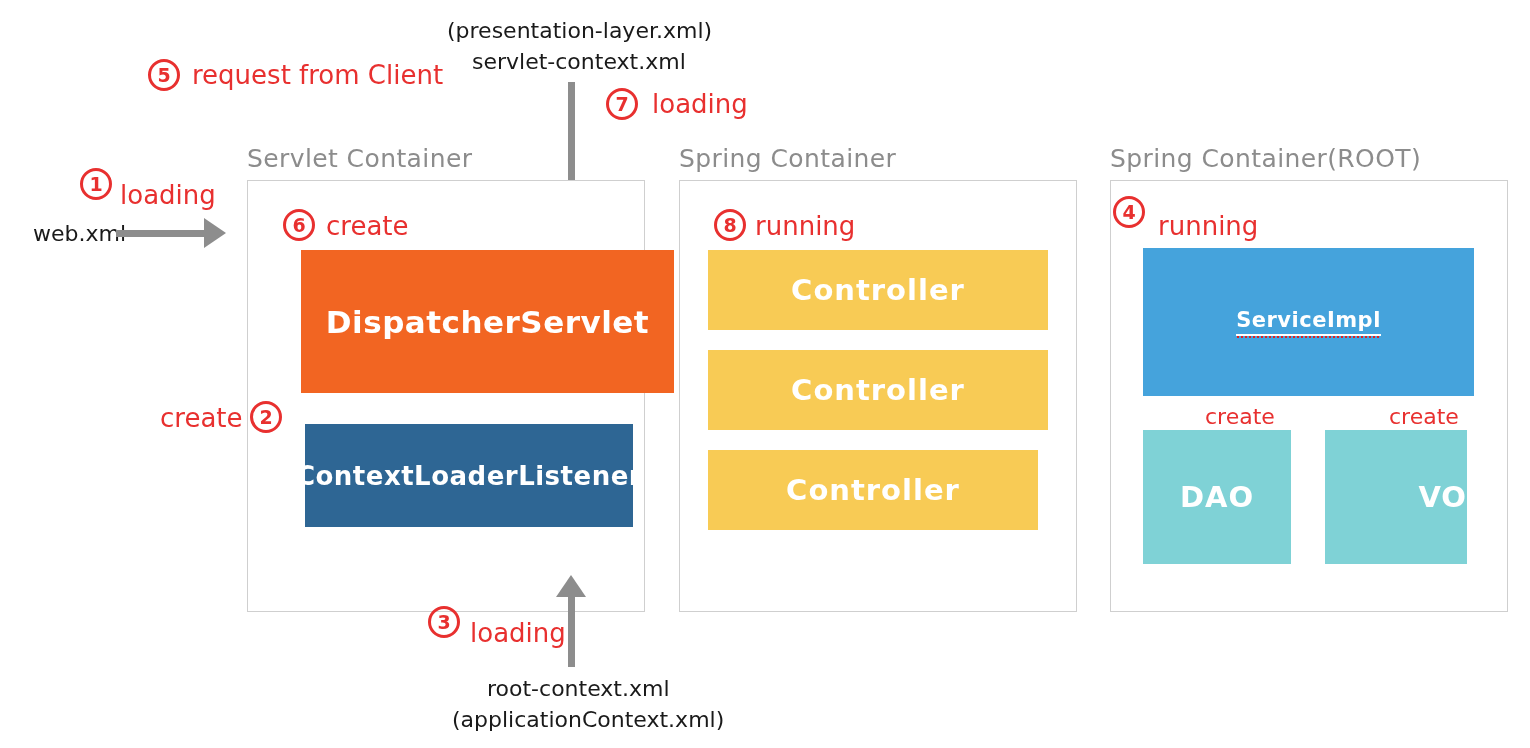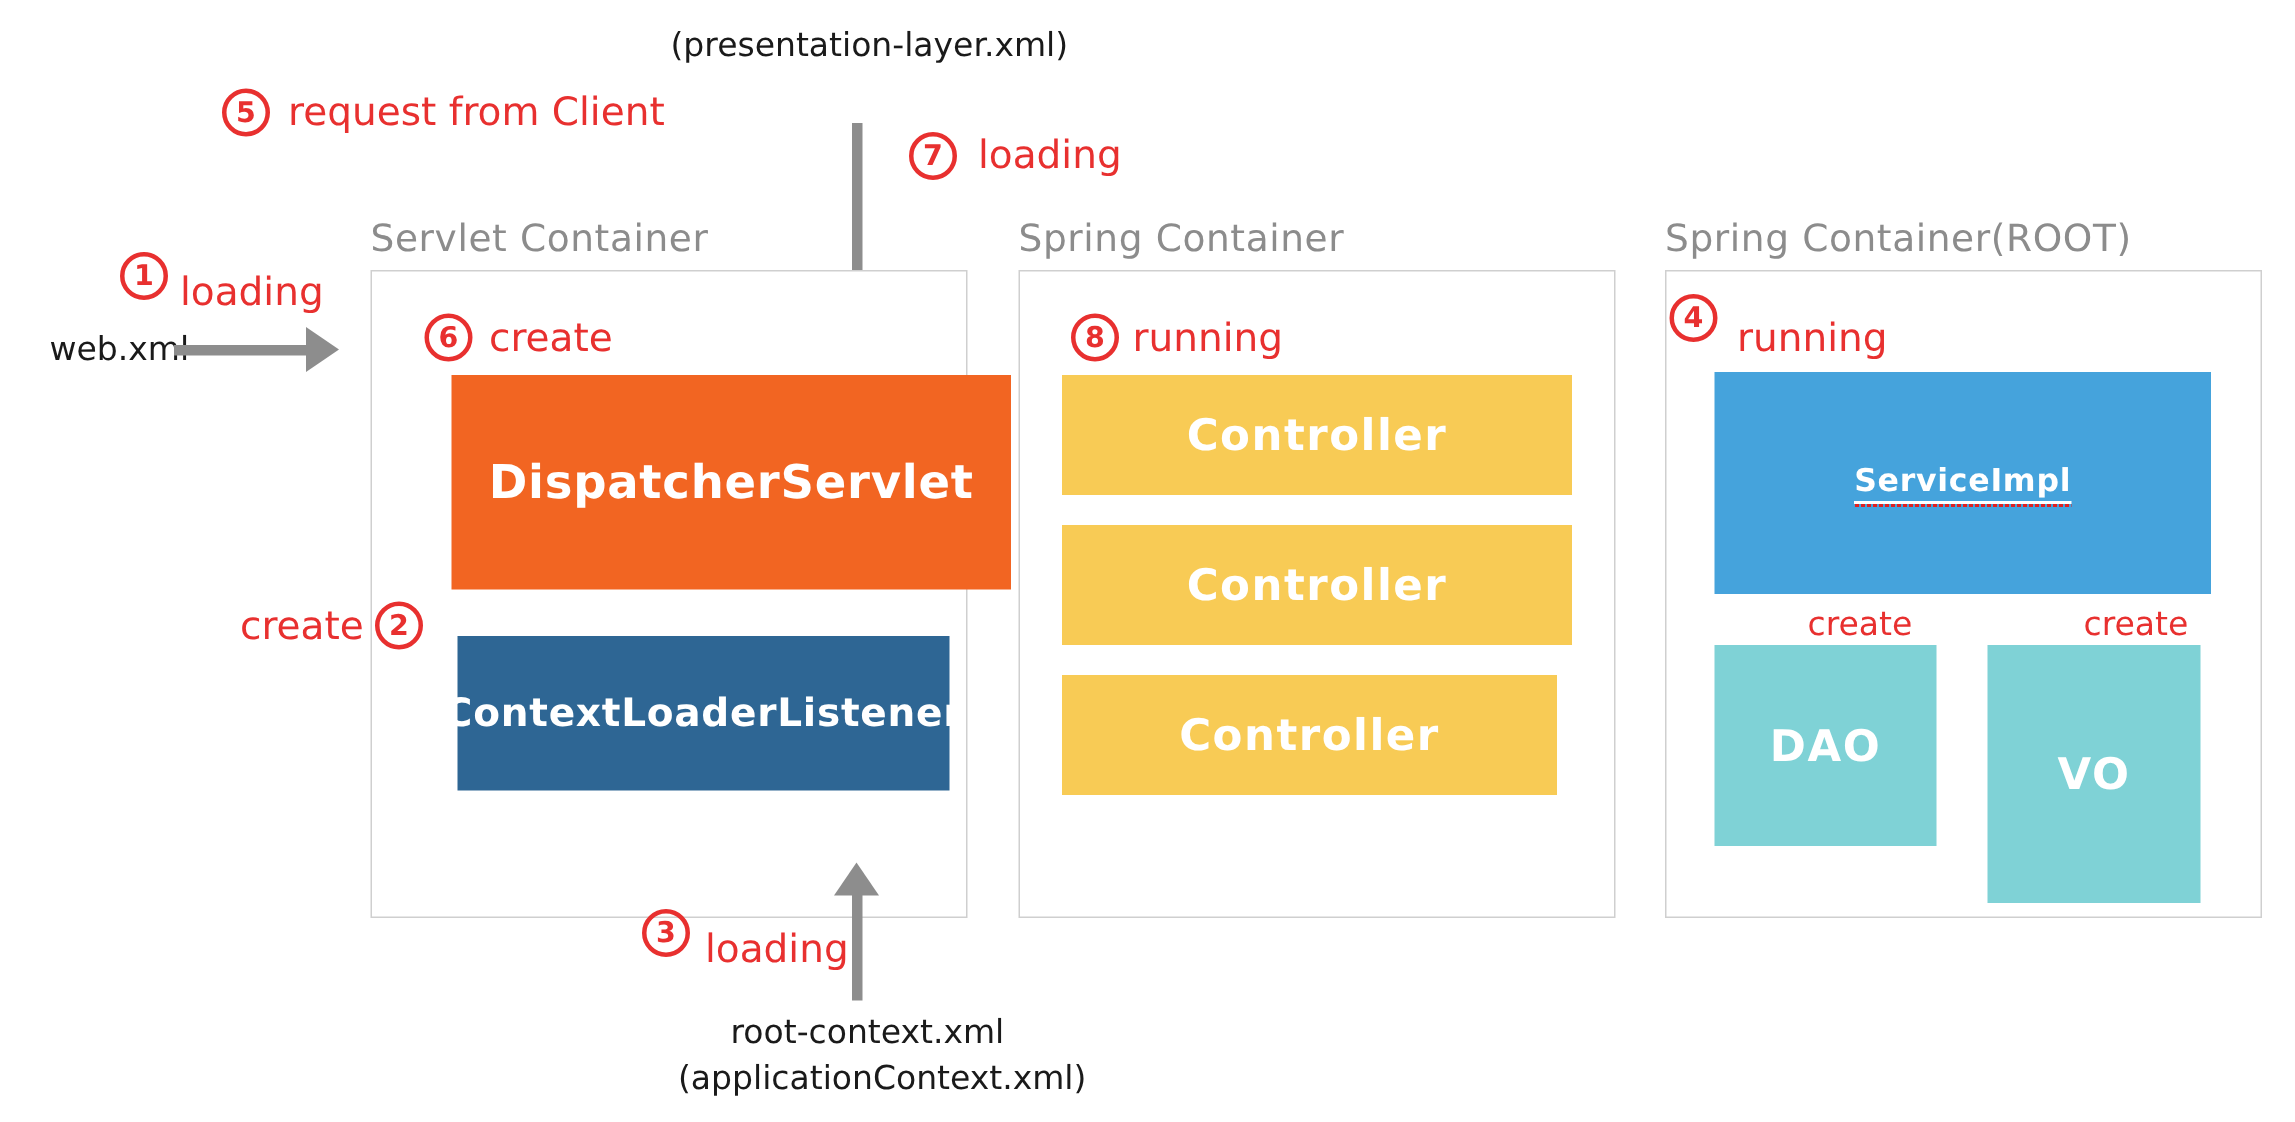--- a/index.html
+++ b/index.html
@@ -117,20 +117,21 @@
     border-bottom: 22px solid #8d8d8d;
   }
 </style>
 </head>
 <body>
 
 <div id="canvas">
 
   <div class="abs black-text" style="left:447px; top:18px;">(presentation-layer.xml)</div>
 
+  <div class="abs black-text" style="left:472px; top:49px;">servlet-context.xml</div>
 
   <div class="abs" style="left:148px; top:59px;">
     <div class="num-circle">5</div>
   </div>
   <div class="abs red-text" style="left:192px; top:60px;text-align:right;">request from Client</div>
 
   <div class="abs" style="left:606px; top:88px;">
     <div class="num-circle">7</div>
   </div>
   <div class="abs red-text" style="left:652px; top:89px;">loading</div>
@@ -215,17 +216,17 @@
     <span class="spellcheck">ServiceImpl</span>
   </div>
 
   <div class="abs red-text small" style="left:1205px; top:404px;">create</div>
   <div class="abs red-text small" style="left:1389px; top:404px;">create</div>
 
   <div class="abs block block-small" style="left:1143px; top:430px; width:148px; height:134px;">
     <span>DAO</span>
   </div>
 
-  <div class="abs block block-small" style="left:1325px; top:430px; width:142px; height:172px;">
+  <div class="abs block block-small" style="left:1325px; top:430px; width:142px; height:134px;justify-content:flex-end;">
     <span>VO</span>
   </div>
 
 </div>
 
 </body></html>

